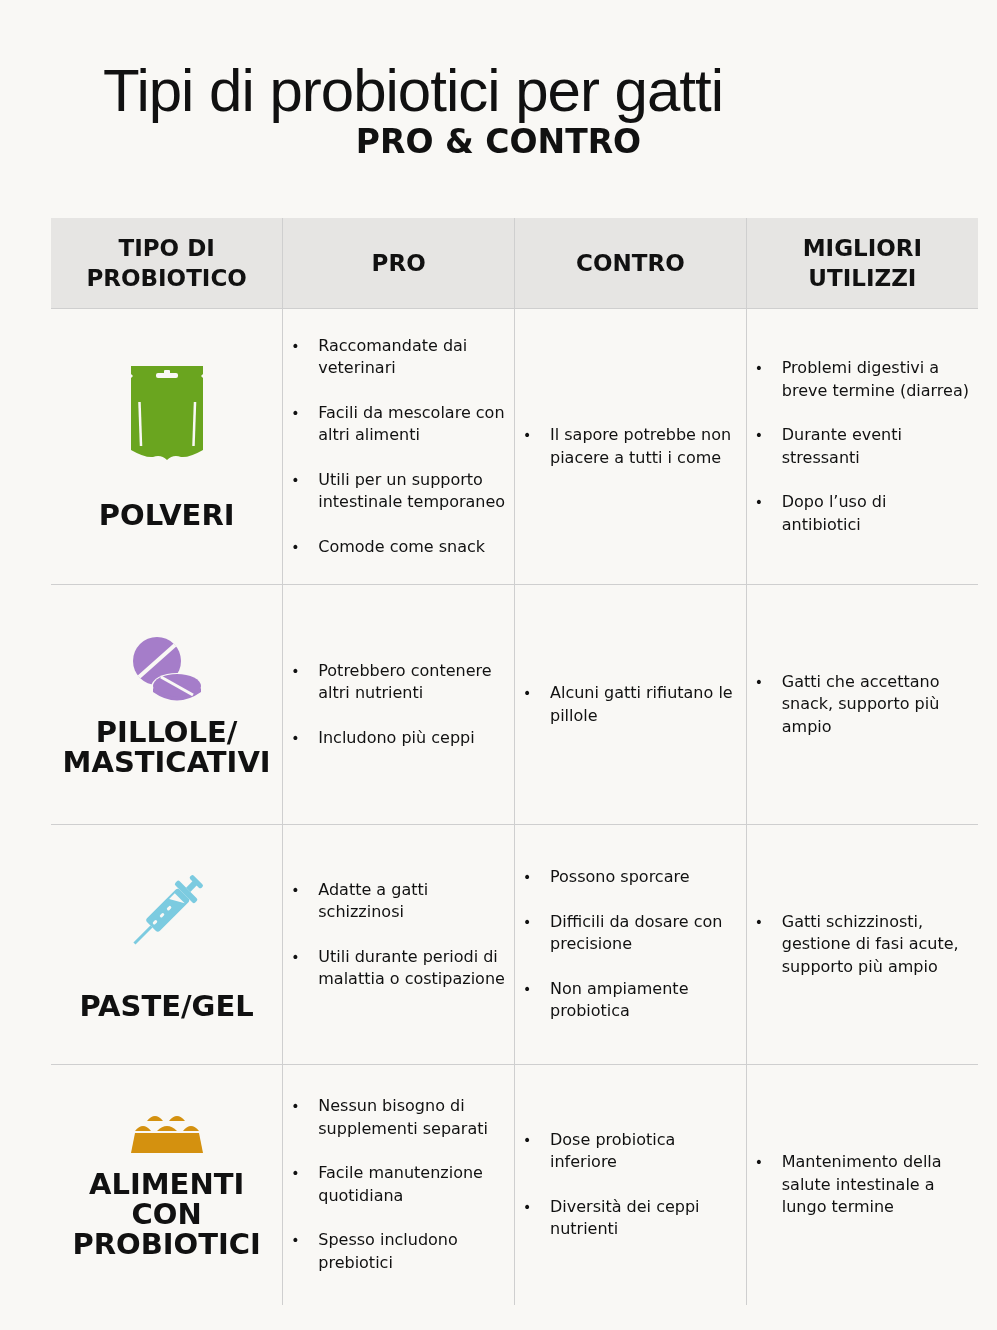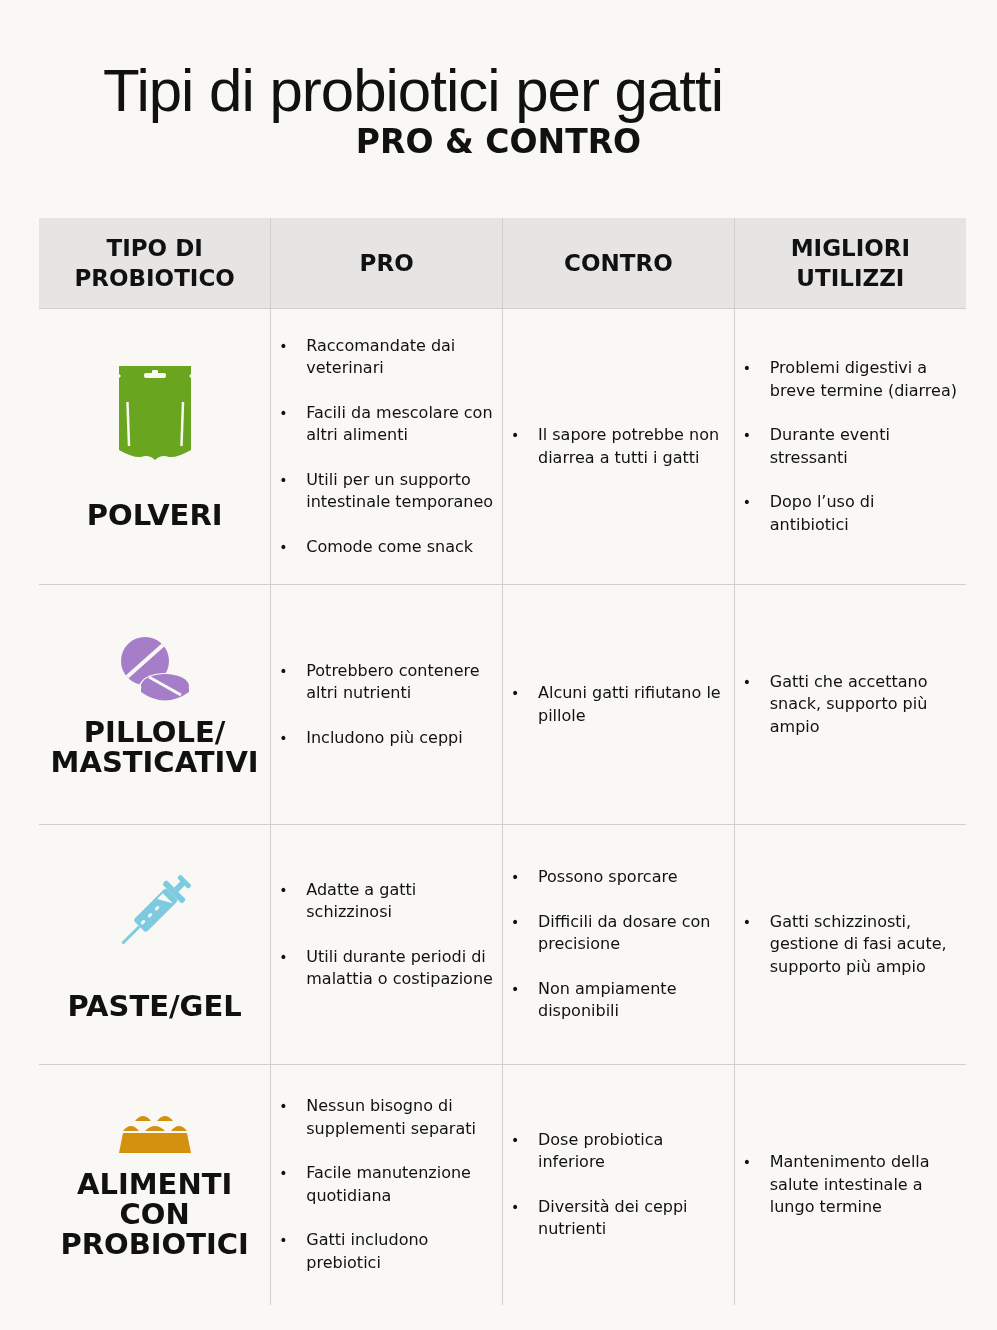--- a/index.html
+++ b/index.html
@@ -11,21 +11,21 @@
     position:absolute; top:58px; left:0; width:826px; text-align:center;
     font-family:"Liberation Sans", sans-serif; font-weight:400; font-size:60px;
     letter-spacing:-1px; line-height:66px; color:#111;
   }
   .subtitle {
     position:absolute; top:122px; left:0; width:997px; text-align:center;
     font-family:"DejaVu Sans", sans-serif; font-weight:bold; font-size:33px;
     line-height:40px; color:#111;
   }
   table.grid {
-    position:absolute; left:39px; top:218px; width:927px;
+    position:absolute; left:51px; top:218px; width:927px;
     border-collapse:collapse; table-layout:fixed;
   }
   table.grid col { width:231.75px; }
   thead th {
     background:#e6e5e3; height:90px; padding:0;
     font-family:"DejaVu Sans", sans-serif; font-weight:bold; font-size:23px;
     line-height:30px; text-align:center; vertical-align:middle; color:#111;
     border-left:1.5px solid #cfcfcf; border-bottom:1.5px solid #cfcfcf;
   }
   thead th:first-child { border-left:none; }
@@ -100,21 +100,21 @@
       <td>
         <ul class="bl">
           <li>Raccomandate dai veterinari</li>
           <li>Facili da mescolare con altri alimenti</li>
           <li>Utili per un supporto intestinale temporaneo</li>
           <li>Comode come snack</li>
         </ul>
       </td>
       <td>
         <ul class="bl">
-          <li>Il sapore potrebbe non diarrea a tutti i gatti</li>
+          <li>Il sapore potrebbe non piacere a tutti i come</li>
         </ul>
       </td>
       <td>
         <ul class="bl">
           <li>Problemi digestivi a breve termine (diarrea)</li>
           <li>Durante eventi stressanti</li>
           <li>Dopo l’uso di antibiotici</li>
         </ul>
       </td>
     </tr>
@@ -172,21 +172,21 @@
       <td>
         <ul class="bl" style="margin-top:-20px">
           <li>Adatte a gatti schizzinosi</li>
           <li>Utili durante periodi di malattia o costipazione</li>
         </ul>
       </td>
       <td>
         <ul class="bl">
           <li>Possono sporcare</li>
           <li>Difficili da dosare con precisione</li>
-          <li>Non ampiamente disponibili</li>
+          <li>Non ampiamente probiotica</li>
         </ul>
       </td>
       <td>
         <ul class="bl">
           <li>Gatti schizzinosti, gestione di fasi acute, supporto più ampio</li>
         </ul>
       </td>
     </tr>
 
     <tr class="row4">
@@ -201,21 +201,21 @@
         </svg>
         <span class="type-label" style="">
           <span>ALIMENTI CON</span><br>
           <span>PROBIOTICI</span>
         </span>
       </td>
       <td>
         <ul class="bl">
           <li>Nessun bisogno di supplementi separati</li>
           <li>Facile manutenzione quotidiana</li>
-          <li>Gatti includono prebiotici</li>
+          <li>Spesso includono prebiotici</li>
         </ul>
       </td>
       <td>
         <ul class="bl">
           <li>Dose probiotica inferiore</li>
           <li>Diversità dei ceppi nutrienti</li>
         </ul>
       </td>
       <td>
         <ul class="bl">

